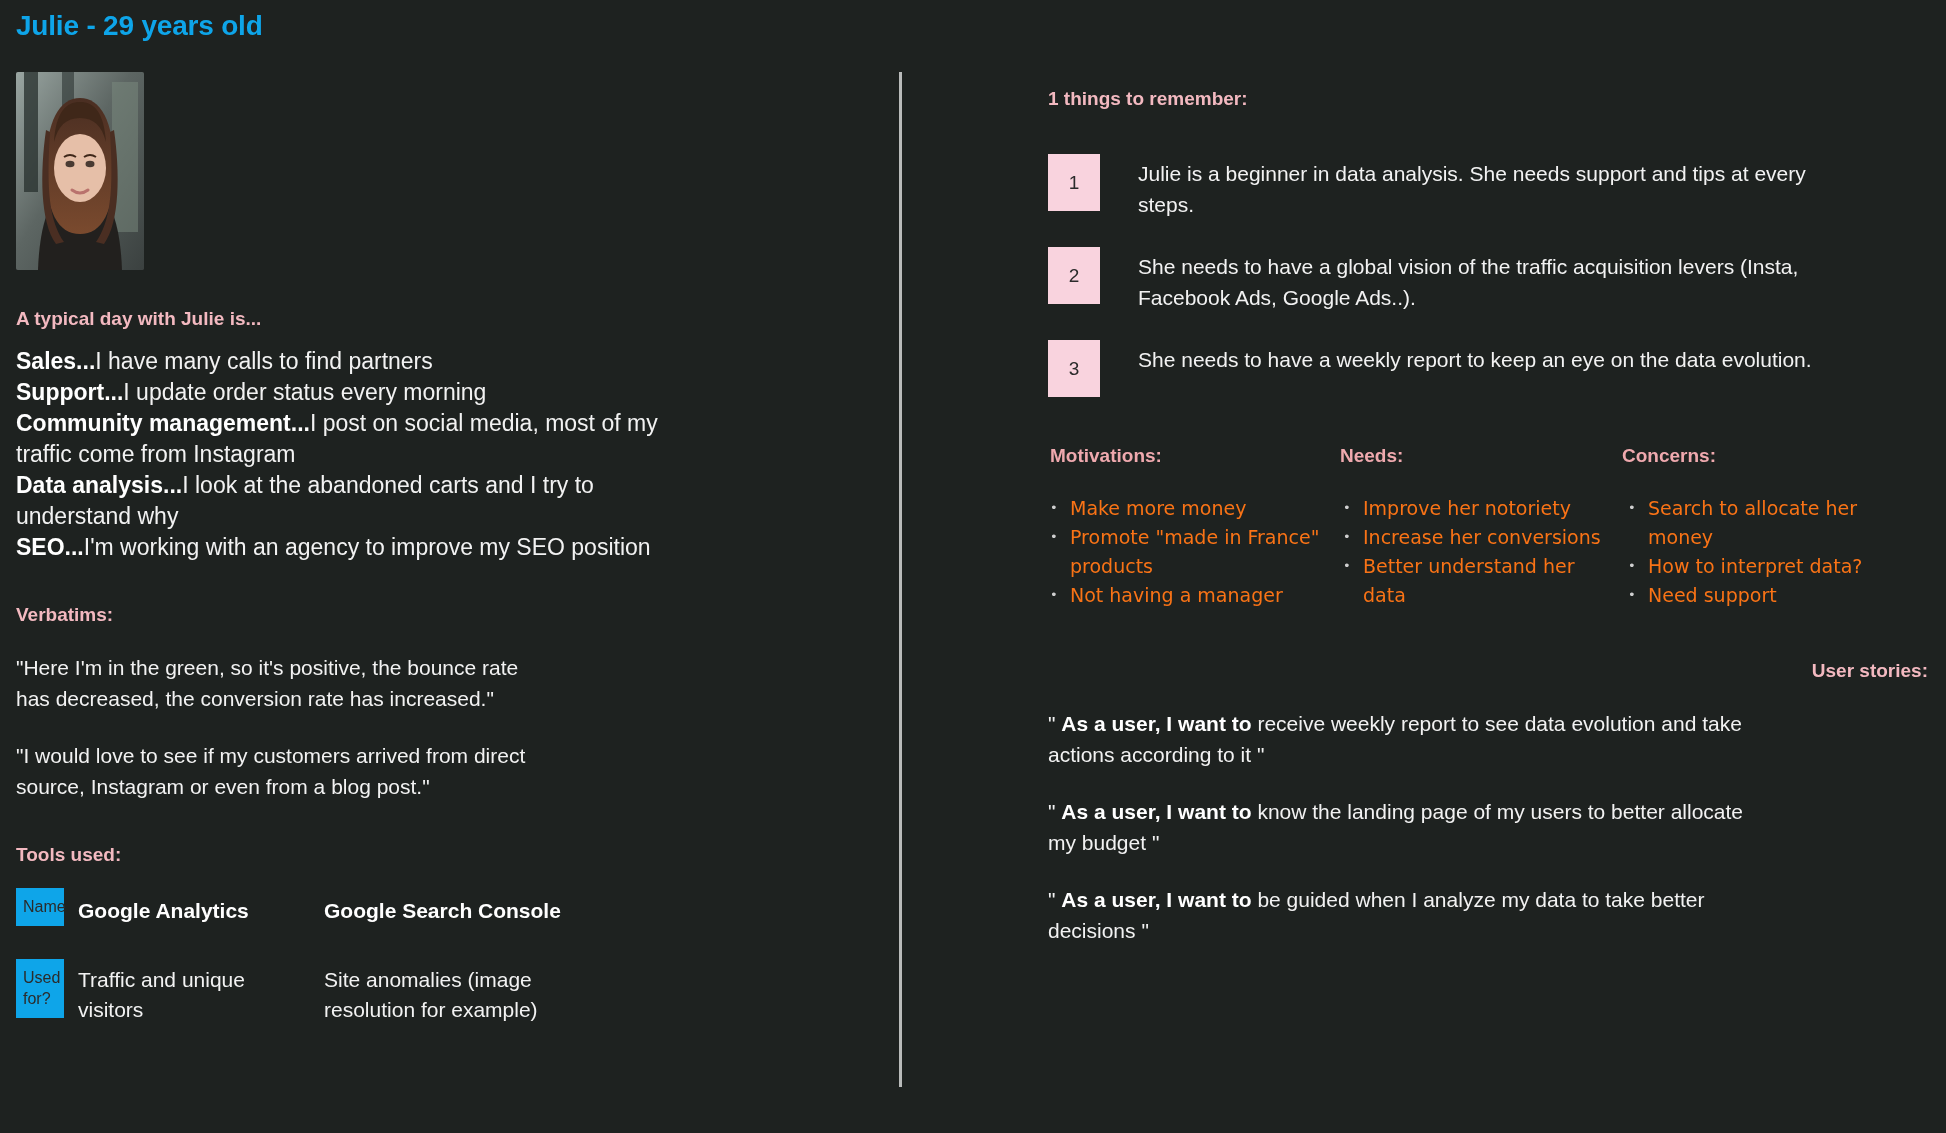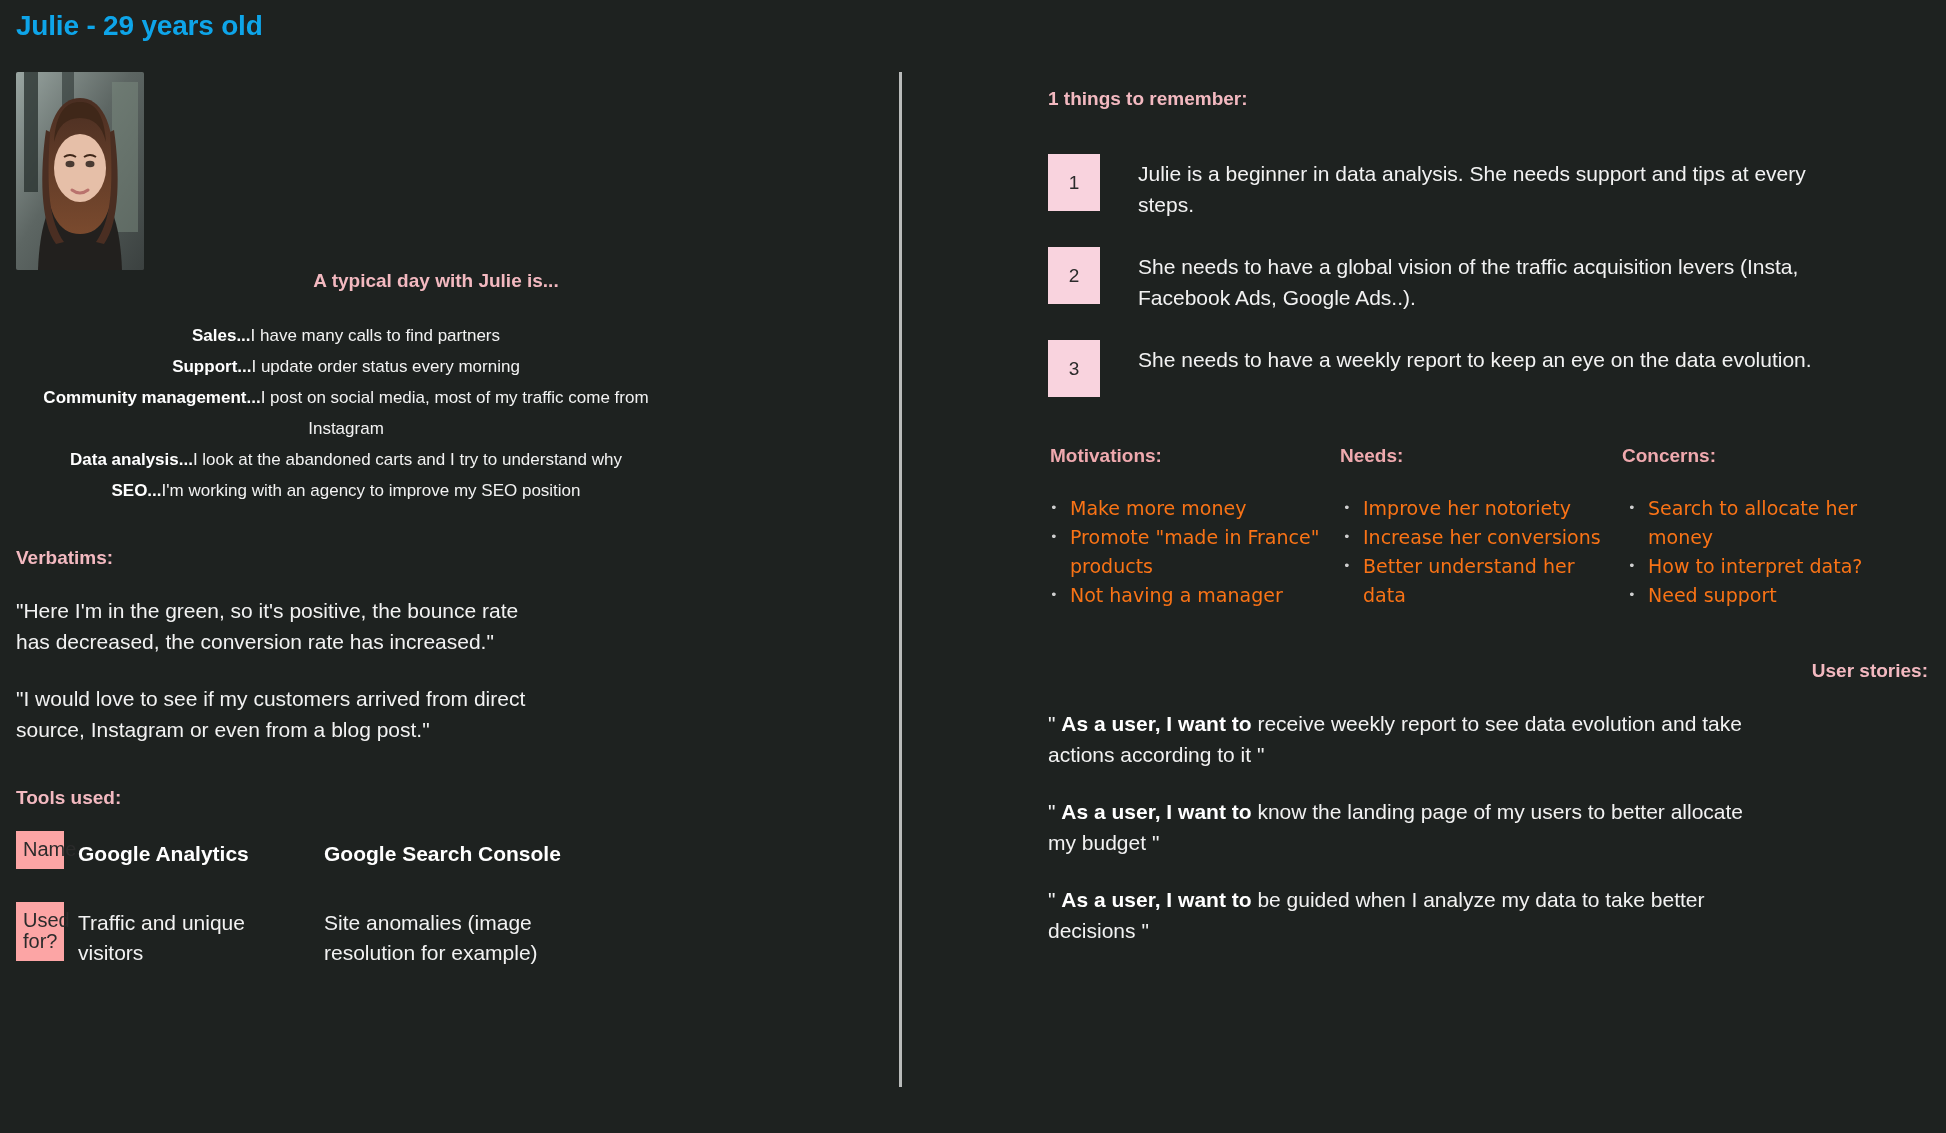--- a/index.html
+++ b/index.html
@@ -88,29 +88,28 @@
     margin-top: 31px;
     margin-left: 9px;
     font-size: 21px;
     line-height: 31px;
     color: #f2f2f2;
     white-space: pre-line;
   }
 
   
   .typical-day-heading {
-    text-align: center;
+    margin-top: 38px;
   }
   .typical-list {
-    margin-top: 28px;
-    font-size: 17px;
+    margin-top: 16px;
+    font-size: 23px;
     line-height: 31px;
     color: #f2f2f2;
     max-width: 660px;
-    text-align: center;
   }
   .typical-list .lbl {
     font-weight: bold;
     color: #ffffff;
   }
 
   
   .verbatims-heading { margin-top: 41px; }
   .verbatim {
     margin-top: 26px;
@@ -126,23 +125,23 @@
   .tools-heading { margin-top: 42px; }
   .tools-table {
     margin-top: 22px;
     display: grid;
     grid-template-columns: 62px 246px 1fr;
     grid-auto-rows: min-content;
     row-gap: 33px;
     align-items: start;
   }
   .tool-tag {
-    background: #fca5a5;
+    background: #0ea5e9;
     color: #2b2b2b;
-    font-size: 20px;
+    font-size: 16px;
     line-height: 21px;
     padding: 8px 7px 9px 7px;
     width: 48px;
     box-sizing: border-box;
     text-align: left;
     white-space: pre-line;
   }
   .tool-name {
     font-size: 21px;
     font-weight: bold;

